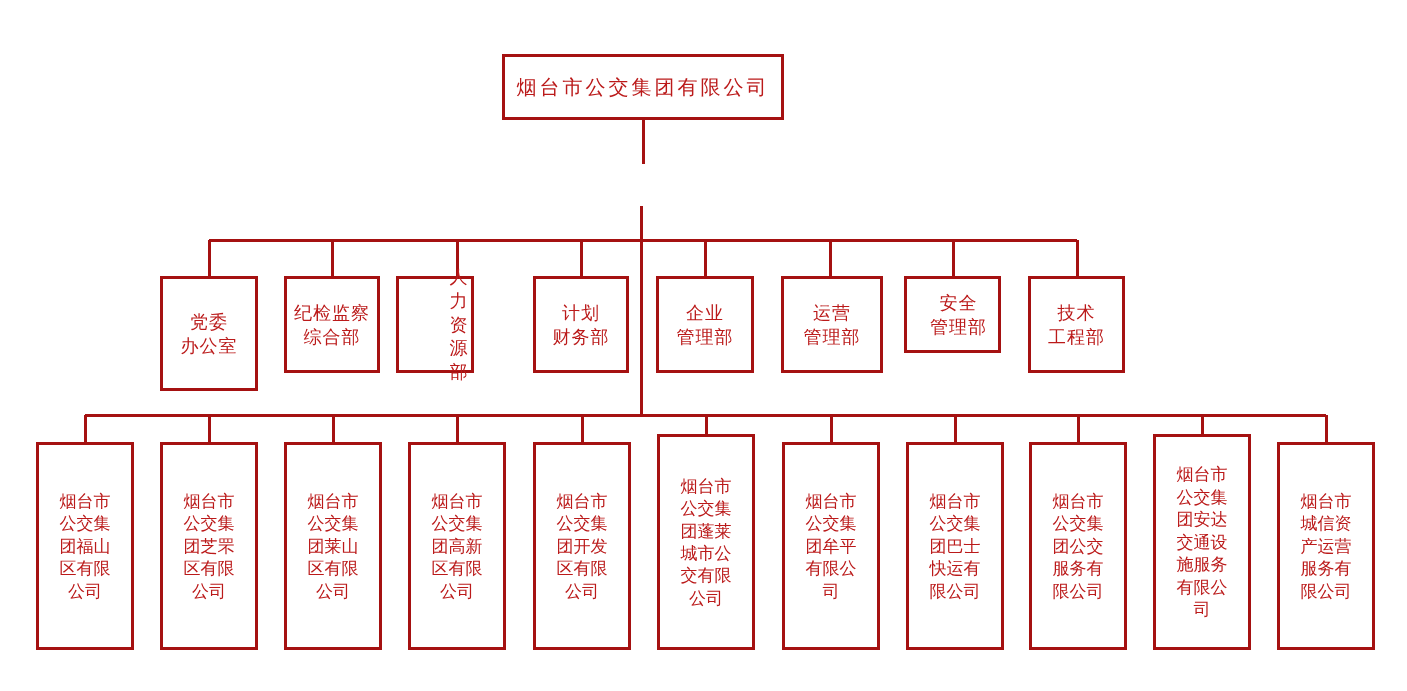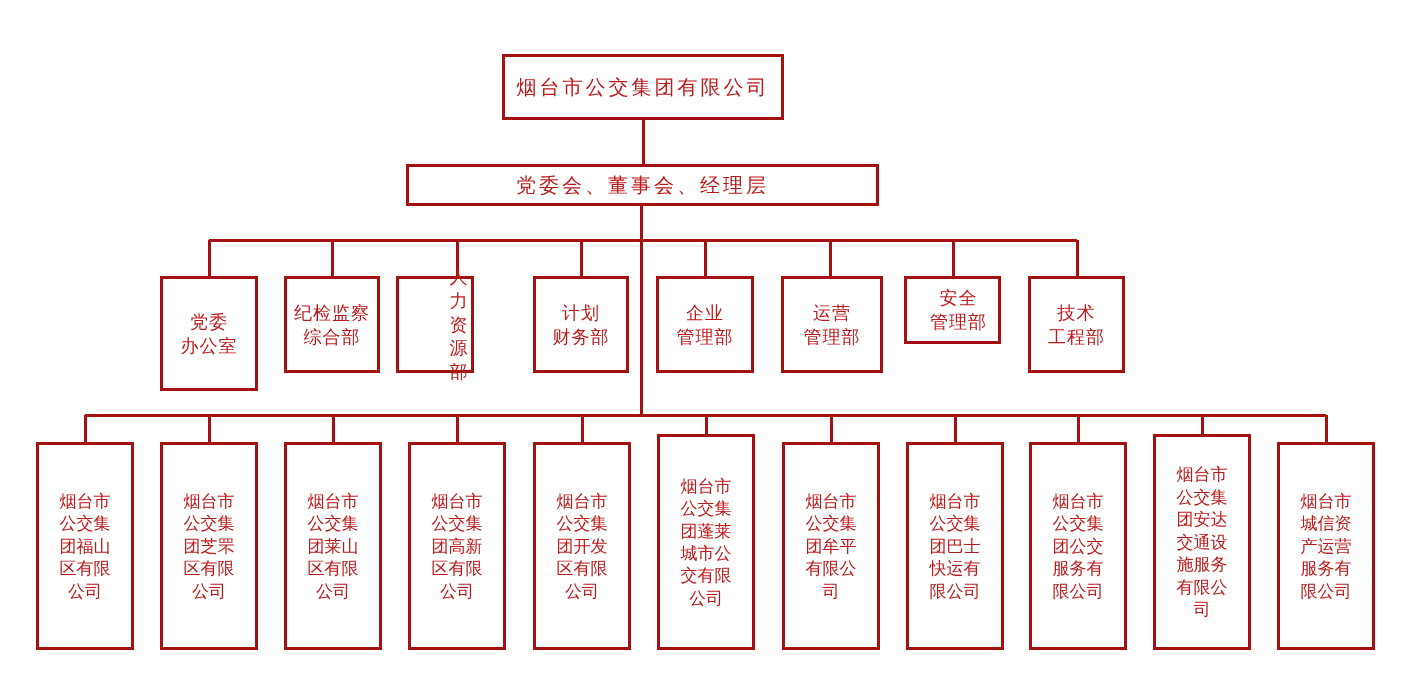--- a/index.html
+++ b/index.html
@@ -101,44 +101,41 @@
       <div class="line line-v" style="left: 954px; top: 397px; height: 27px;"></div>
       <div class="line line-v" style="left: 1077px; top: 397px; height: 27px;"></div>
       <div class="line line-v" style="left: 1201px; top: 397px; height: 19px;"></div>
       <div class="line line-v" style="left: 1325px; top: 397px; height: 27px;"></div>
     </div>
 
   <div class="node node-root" id="node-root" style="left: 502px; top: 36px; width: 282px; height: 66px;">
     <span class="txt">烟台市公交集团有限公司</span>
   </div>
 
-  <div class="node node-board" id="node-board" style="left: 406px; top: 146px; width: 473px; height: 42px;">
-    <span class="txt">党委会、董事会、经理层</span>
-  </div>
 
   <div id="nodes-layer">
       <div class="node node-dept" style="left: 160px; top: 258px; width: 98px; height: 115px;">
         <span class="txt">党委<br>办公室</span>
       </div>
       <div class="node node-dept" style="left: 284px; top: 258px; width: 96px; height: 97px;">
         <span class="txt">纪检监察<br>综合部</span>
       </div>
       <div class="node node-dept" style="left: 396px; top: 258px; width: 78px; height: 97px; padding-left: 48px;">
         <span class="txt">人力<br>资源部</span>
       </div>
       <div class="node node-dept" style="left: 533px; top: 258px; width: 96px; height: 97px;">
         <span class="txt">计划<br>财务部</span>
       </div>
       <div class="node node-dept" style="left: 656px; top: 258px; width: 98px; height: 97px;">
         <span class="txt">企业<br>管理部</span>
       </div>
       <div class="node node-dept" style="left: 781px; top: 258px; width: 102px; height: 97px;">
         <span class="txt">运营<br>管理部</span>
       </div>
-      <div class="node node-dept" style="left: 904px; top: 258px; width: 97px; height: 68px; padding-left: 12px;">
+      <div class="node node-dept" style="left: 904px; top: 258px; width: 97px; height: 77px; padding-left: 12px;">
         <span class="txt">安全<br>管理部</span>
       </div>
       <div class="node node-dept" style="left: 1028px; top: 258px; width: 97px; height: 97px;">
         <span class="txt">技术<br>工程部</span>
       </div>
       <div class="node node-sub" style="left: 36px; top: 424px; width: 98px; height: 208px;">
         <span class="txt">烟台市<br>公交集<br>团福山<br>区有限<br>公司</span>
       </div>
       <div class="node node-sub" style="left: 160px; top: 424px; width: 98px; height: 208px;">
         <span class="txt">烟台市<br>公交集<br>团芝罘<br>区有限<br>公司</span>

